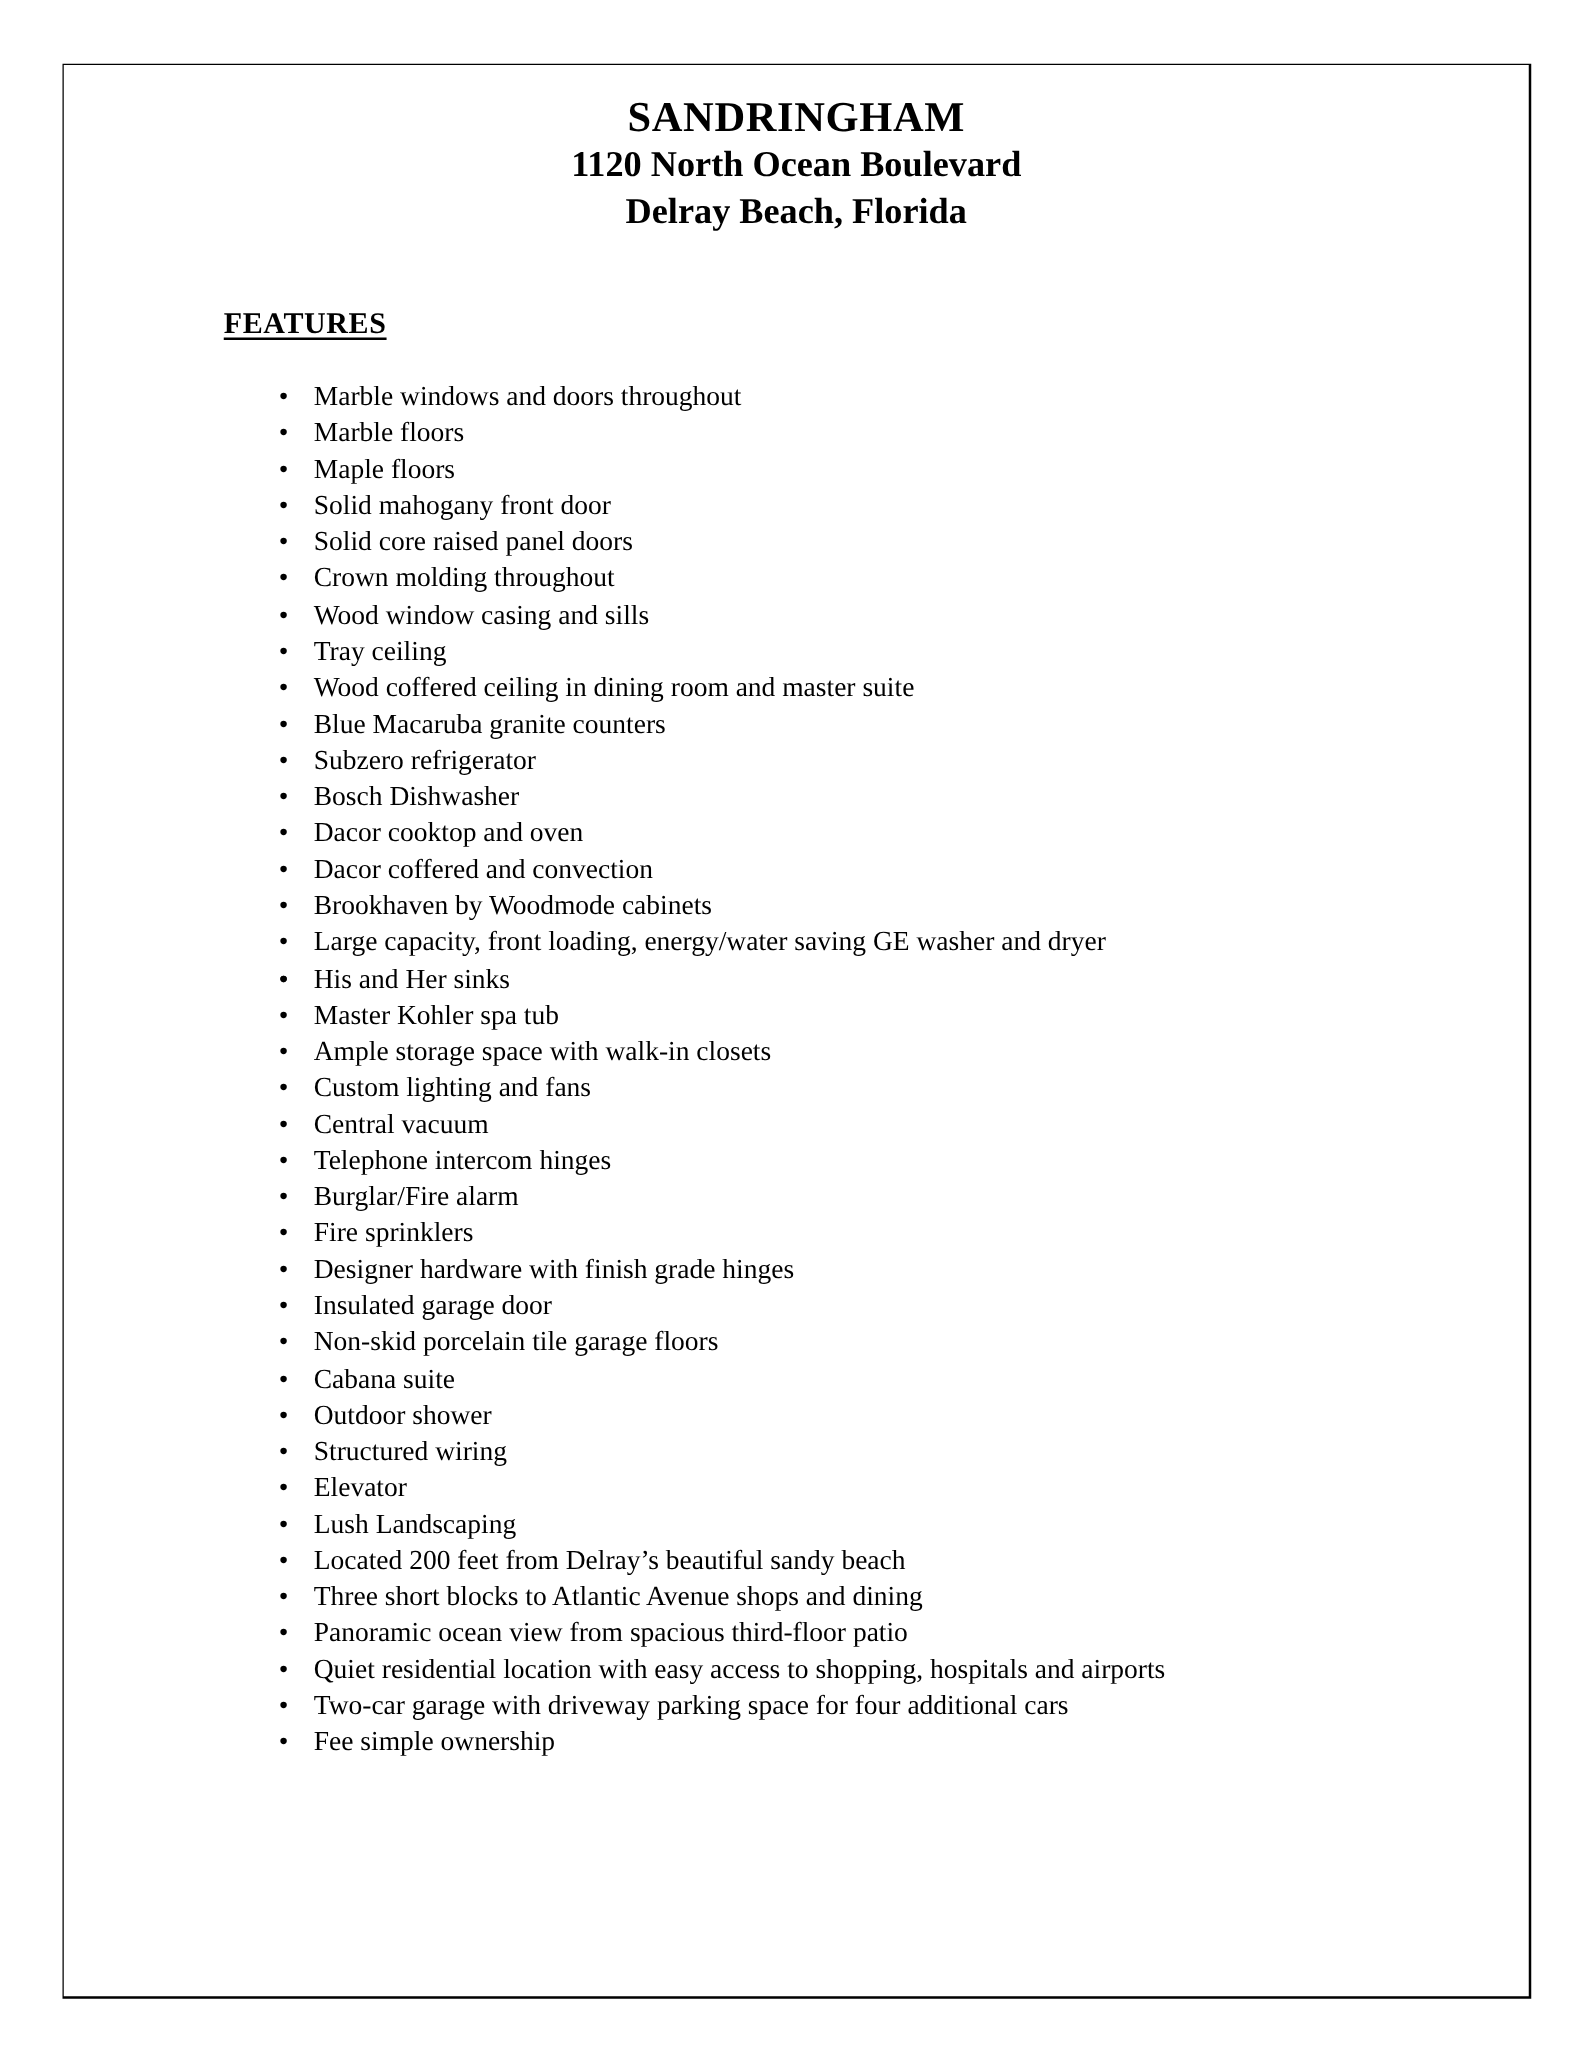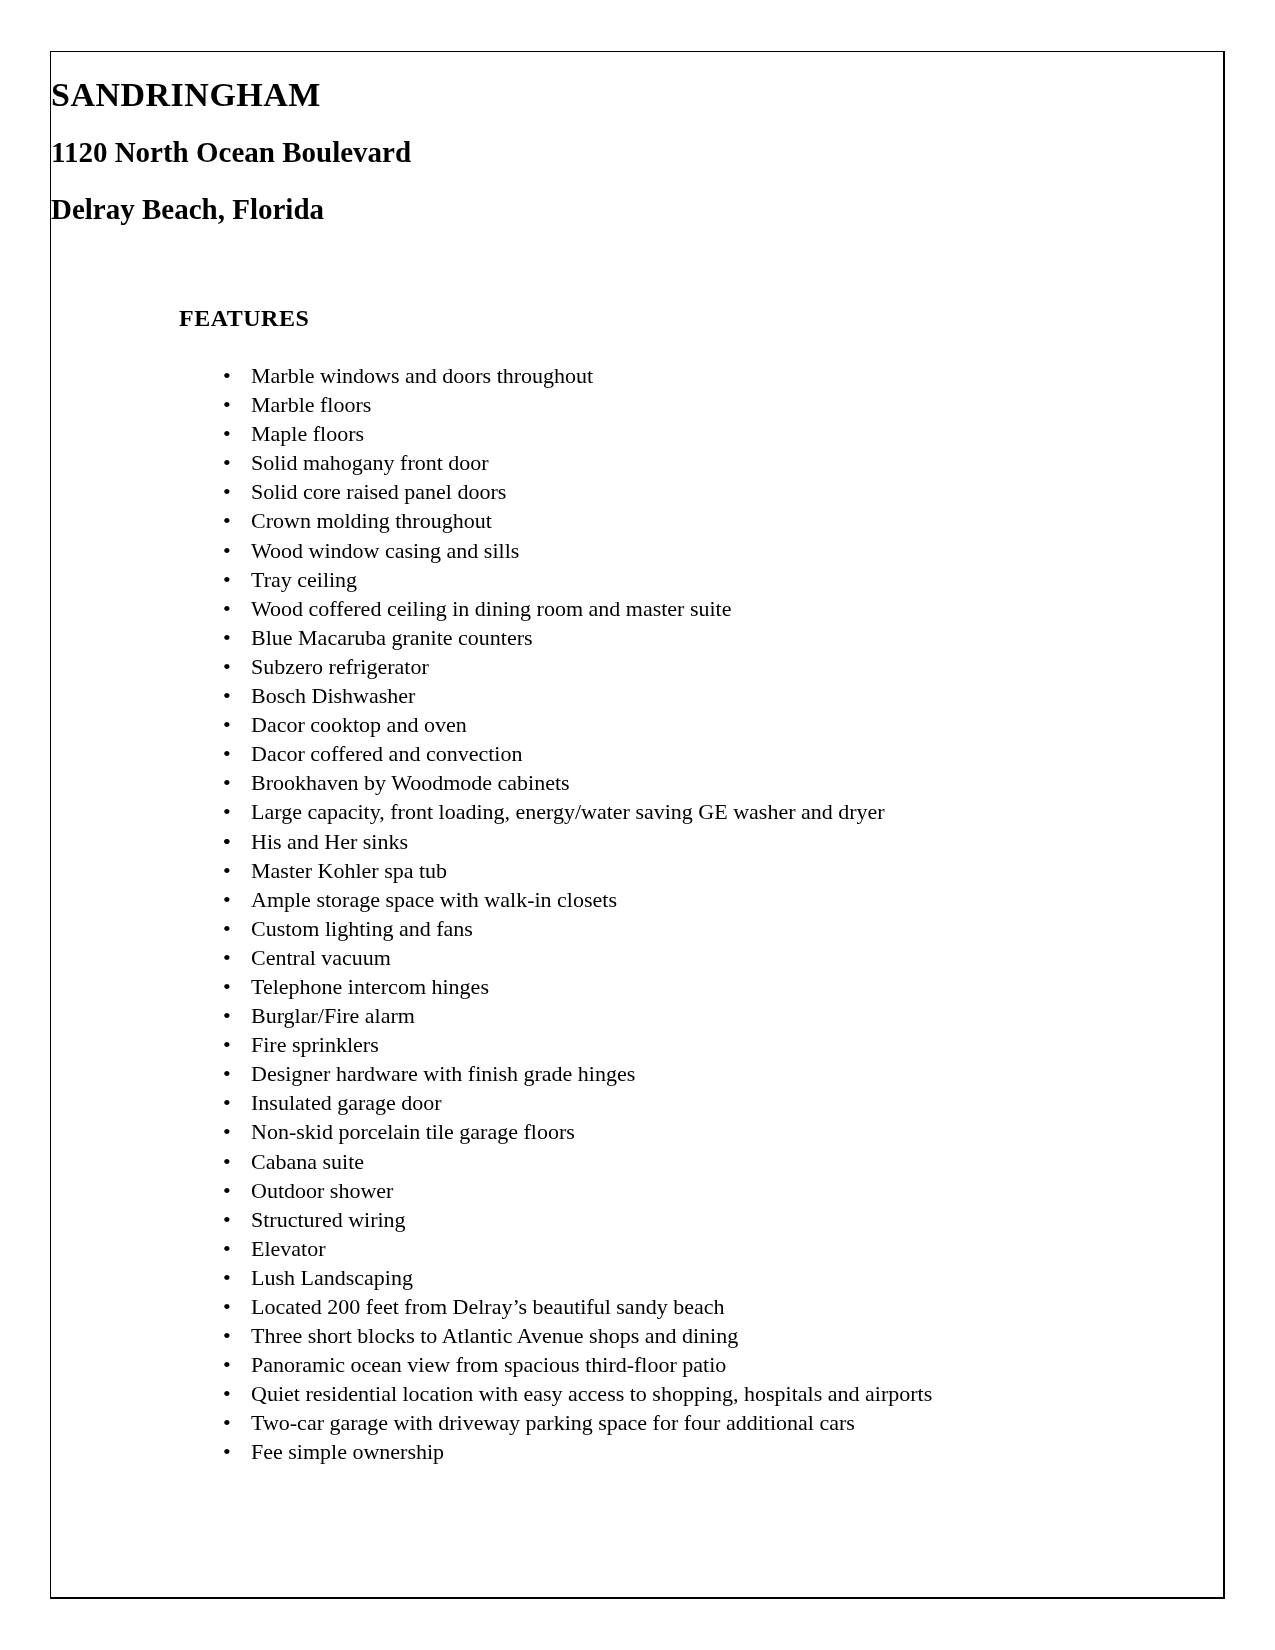--- a/index.html
+++ b/index.html
@@ -17,39 +17,39 @@
     top: 51px;
     width: 1175px;
     height: 1548px;
     border: 1px solid #000000;
     border-right-width: 2px;
     border-bottom-width: 2px;
     background: #ffffff;
   }
   .title-block {
     padding-top: 24px;
-    text-align: left;
+    text-align: center;
     font-weight: bold;
   }
   .doc-title {
     font-size: 34px;
     line-height: 38px;
     letter-spacing: 0.5px;
   }
   .doc-address-1,
   .doc-address-2 {
     font-size: 29px;
     line-height: 37px;
-    margin-top: 20px;
   }
   .section-heading {
-    margin: 76px 0 0 128px;
+    margin: 57px 0 0 128px;
     font-size: 24px;
     line-height: 28px;
     font-weight: bold;
+    text-decoration: underline;
     text-decoration-thickness: 2px;
     text-underline-offset: 4px;
     letter-spacing: 0.5px;
     display: inline-block;
   }
   .features-list {
     list-style: none;
     margin: 29px 40px 0 172px;
   }
   .features-list li {

